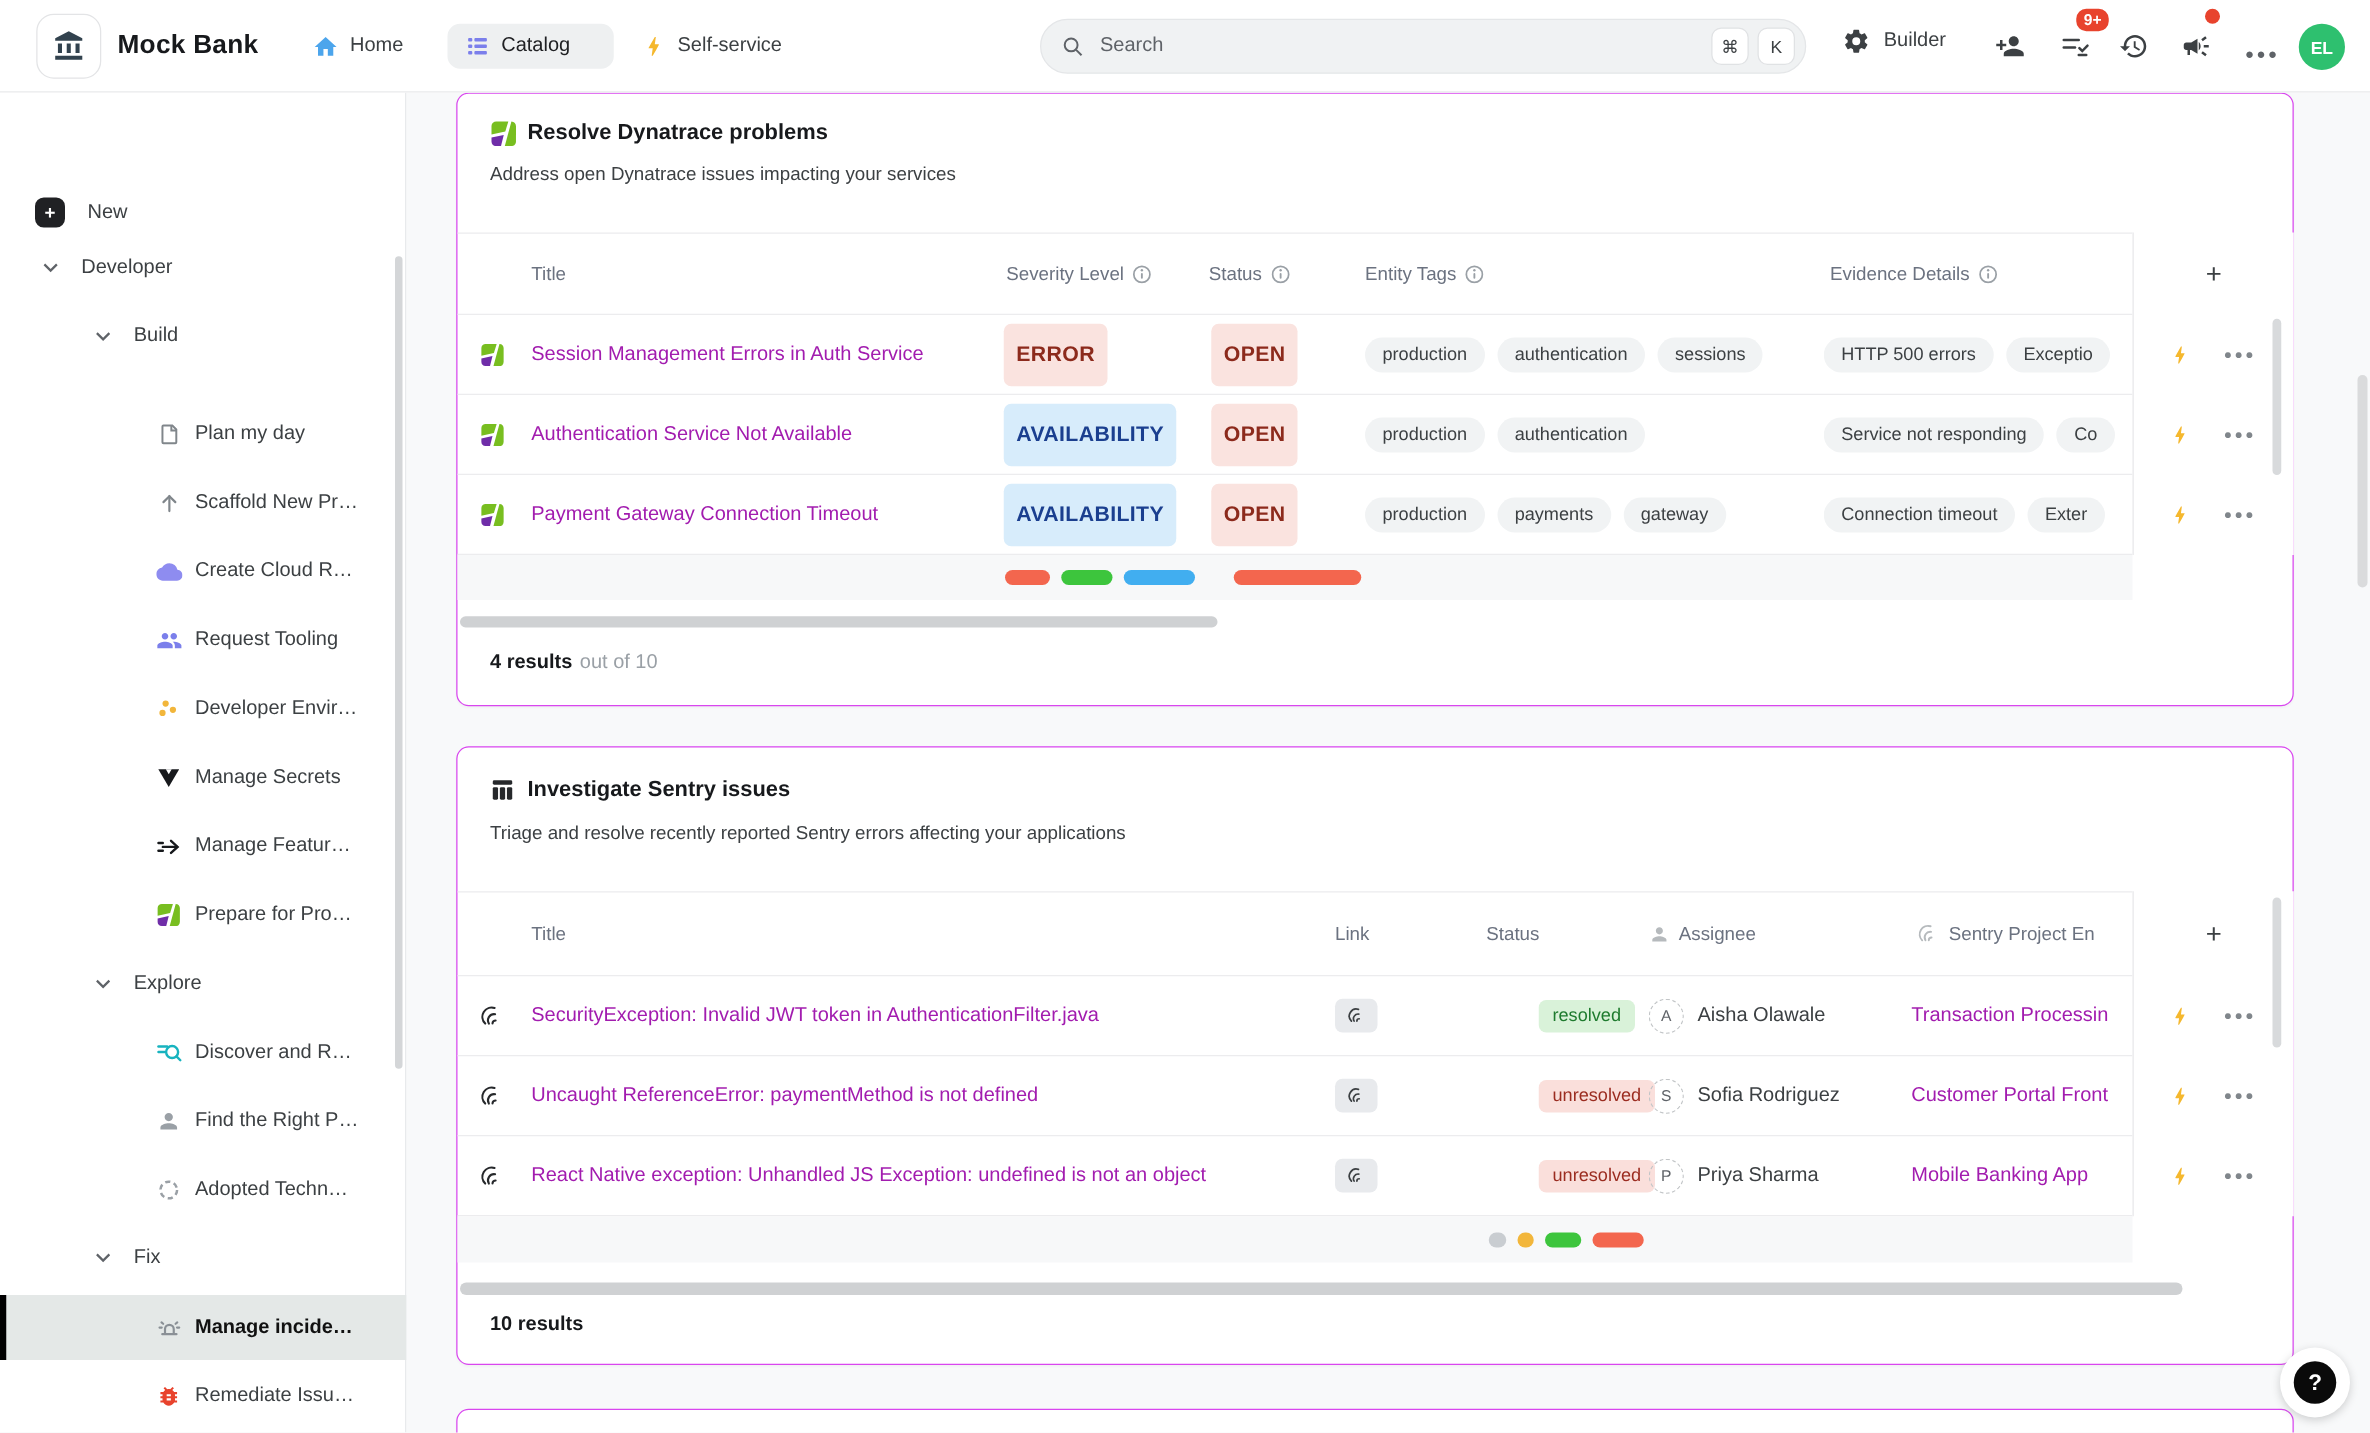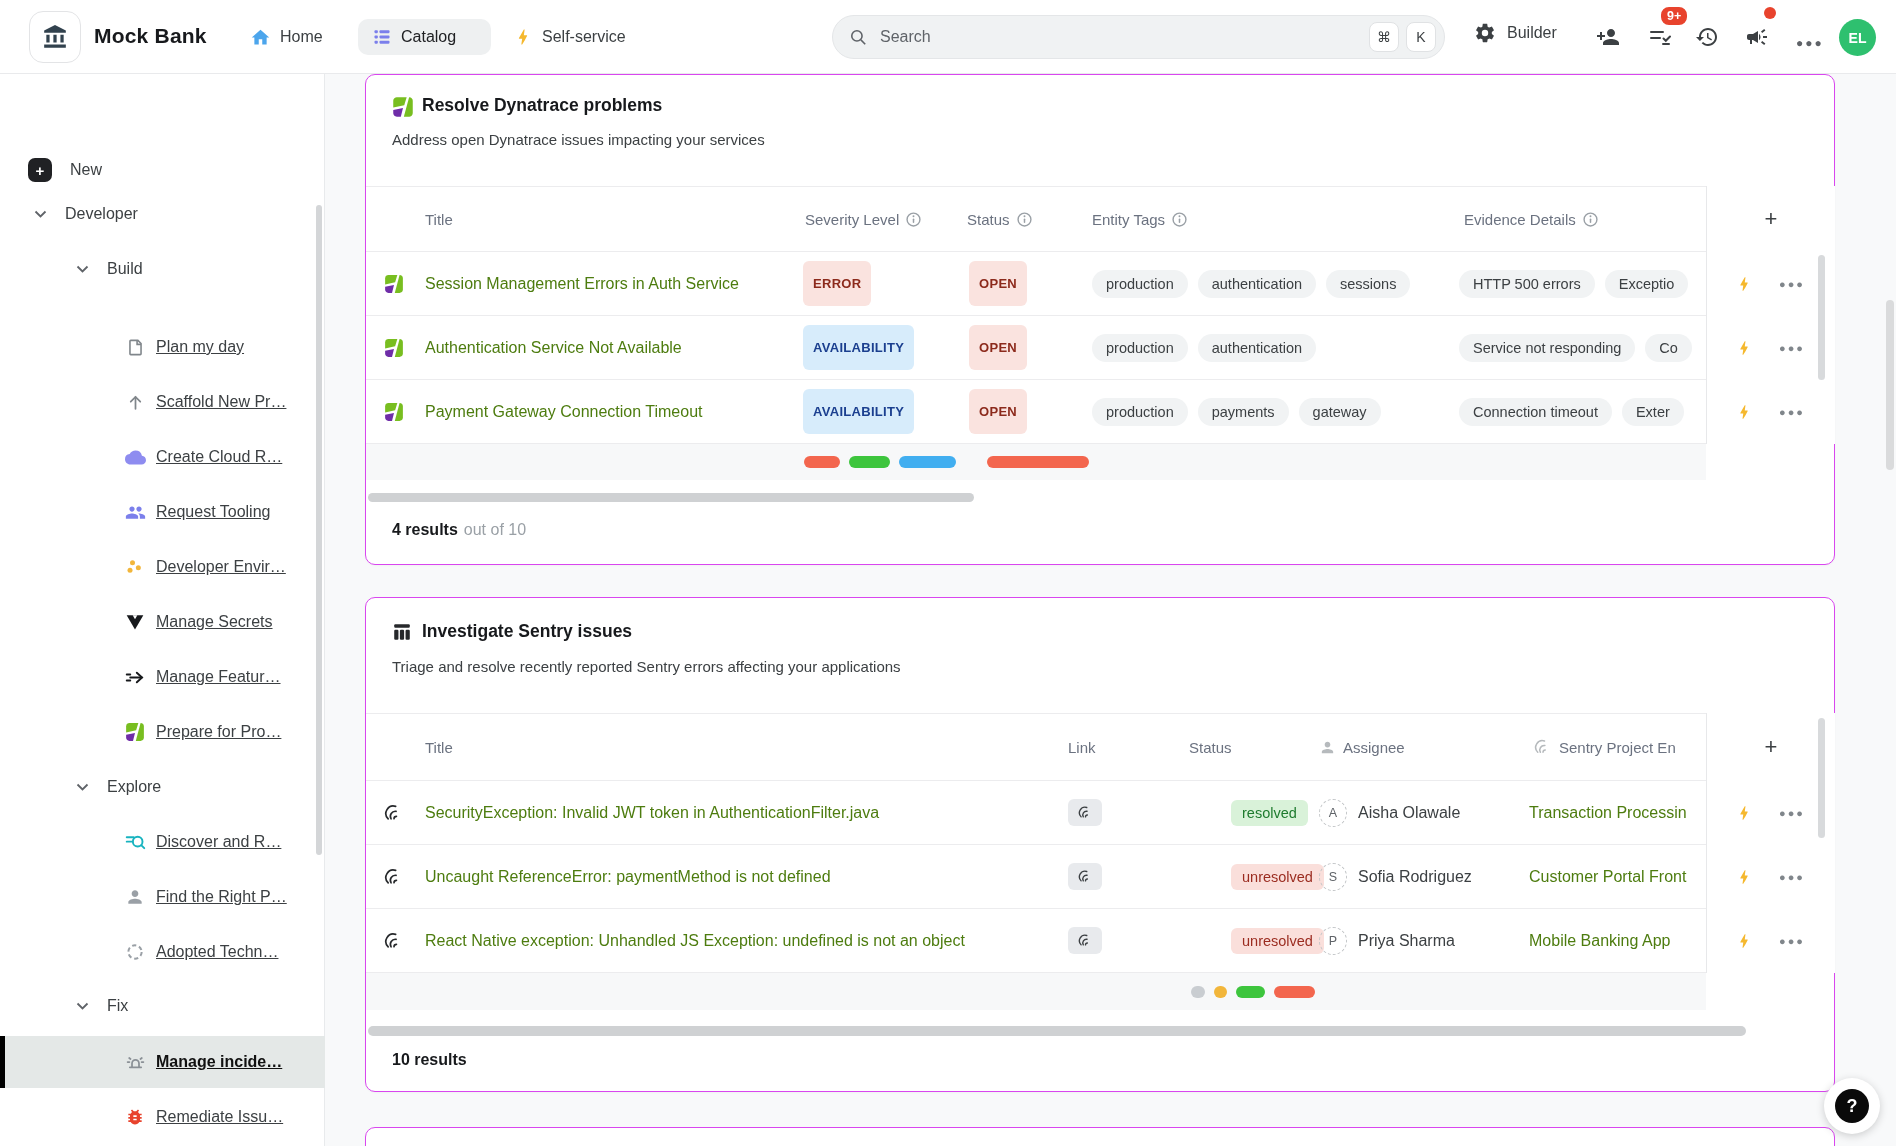--- a/index.html
+++ b/index.html
@@ -34,40 +34,40 @@
   .sidebar { position:absolute; top:74px; left:0; width:325px; height:1072px; background:#fff; border-right:1px solid #e8eaec; z-index:40; }
   .side-search { position:absolute; left:19px; top:21px; width:287px; height:44px; background:#f1f3f4; border:1px solid #e7e9eb; border-radius:10px; display:flex; align-items:center; padding:0 14px; }
   .side-search input { flex:1; border:none; outline:none; background:transparent; font-size:15.5px; color:#3c4043; margin-left:11px; font-family:inherit; }
   .side-search input::placeholder { color:#5f6368; }
   .side-row { position:absolute; left:0; width:325px; height:52px; display:flex; align-items:center; cursor:pointer; font-size:16px; color:#3c4043; }
   .side-row .sq { width:24px; height:24px; background:#202124; border-radius:7px; color:#fff; display:flex; align-items:center; justify-content:center; font-size:15px; font-weight:700; margin-left:28px; }
   .side-row .chev { margin-left:34px; }
   .side-row.sub .chev { margin-left:76px; }
   .side-row .g-label { margin-left:18px; }
   .side-row .it-icon { width:22px; height:22px; margin-left:124px; display:flex; align-items:center; justify-content:center; flex:none; }
-  .side-row .it-label { margin-left:10px; white-space:nowrap;text-decoration:underline; }
+  .side-row .it-label { margin-left:10px; white-space:nowrap; }
   .side-row.selected { background:#e4e8e7; }
   .side-row.selected .it-label { font-weight:700; color:#111; }
   .side-row.selected::before { content:""; position:absolute; left:0; top:0; width:5px; height:52px; background:#000; }
   .side-scroll { position:absolute; left:316px; top:131px; width:6px; height:650px; background:#d4d6d8; border-radius:3px; }
 
   
   .content { position:absolute; top:74px; left:325px; width:1571px; height:1072px; overflow:hidden; }
   .card { position:absolute; left:40px; width:1470px; background:#fff; border:1px solid #d946ef; border-radius:10px; box-shadow:0 1px 2px rgba(0,0,0,.03); }
   .card-title { position:absolute; left:56px; font-size:17.5px; font-weight:700; color:#17191c; }
   .card-ticon { position:absolute; left:26px; width:22px; height:22px; }
   .card-sub { position:absolute; left:26px; font-size:15px; color:#3c4043; }
 
   .tbl { position:absolute; left:0; width:1340px; }
   .thead { position:relative; border-top:1px solid #ececee; border-bottom:1px solid #ececee; }
   .trow { position:relative; border-bottom:1px solid #ececee; height:64px; }
   .cell { position:absolute; top:0; height:100%; display:flex; align-items:center; white-space:nowrap; }
   .hlabel { font-size:15px; color:#6b7280; display:flex; align-items:center; gap:7px; }
-  .rlink { font-size:16px; color:#4d7c0f; cursor:pointer; }
-  .pill { border-radius:6px; padding:15px 10px; font-size:13px; font-weight:600; letter-spacing:.3px; }
+  .rlink { font-size:16px; color:#a21caf; cursor:pointer; }
+  .pill { border-radius:6px; padding:15px 10px; font-size:17px; font-weight:600; letter-spacing:.3px; }
   .pill.error, .pill.open { background:#fae3df; color:#8c2a1c; }
   .pill.avail { background:#d7ecfb; color:#1b3f8f; }
   .pill2 { border-radius:6px; padding:5px 11px; font-size:14.5px; font-weight:500;margin-left:40px; }
   .pill2.resolved { background:#d9f2d9; color:#1e7b2e; }
   .pill2.unresolved { background:#fadfdb; color:#9b2c20; }
   .chip { background:#f1f3f4; color:#3c4043; font-size:14.5px; border-radius:16px; padding:6px 14px; margin-right:10px; flex:none; }
   .footer-strip { position:absolute; left:0; width:1340px; background:#f7f8f9; display:flex; align-items:center; }
   .bars { display:flex; align-items:center; gap:9px; }
   .bar { height:12px; border-radius:6px; flex:none; }
   .hthumb { position:absolute; left:2px; height:9px; background:#cfd1d3; border-radius:5px; cursor:pointer; }

